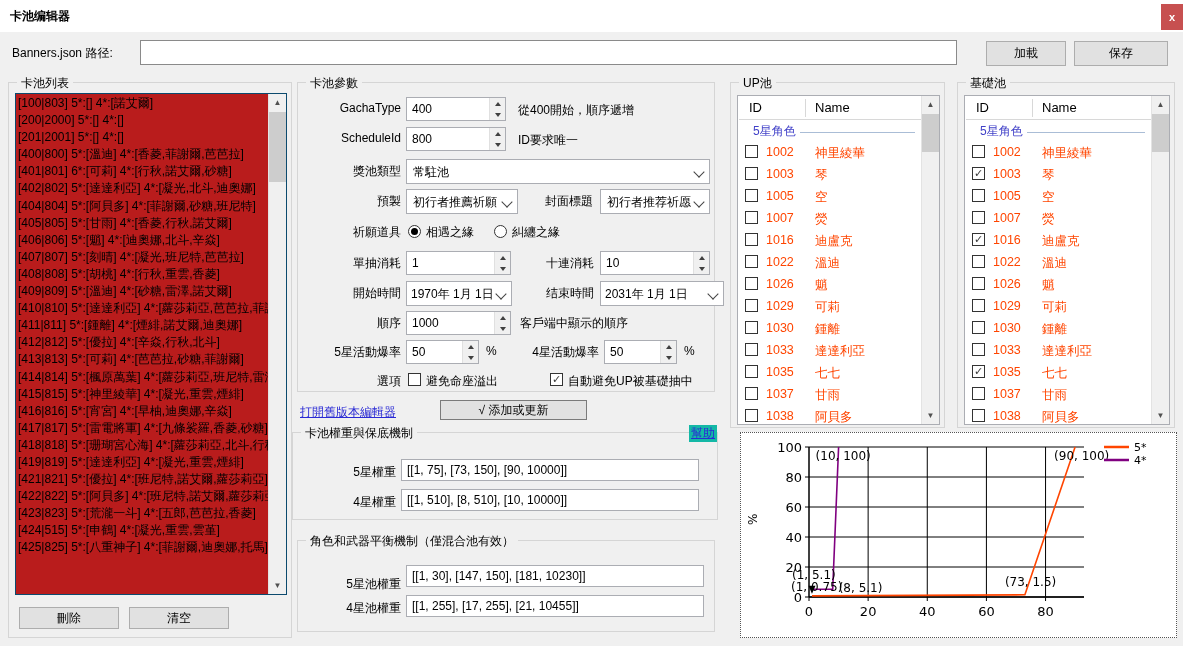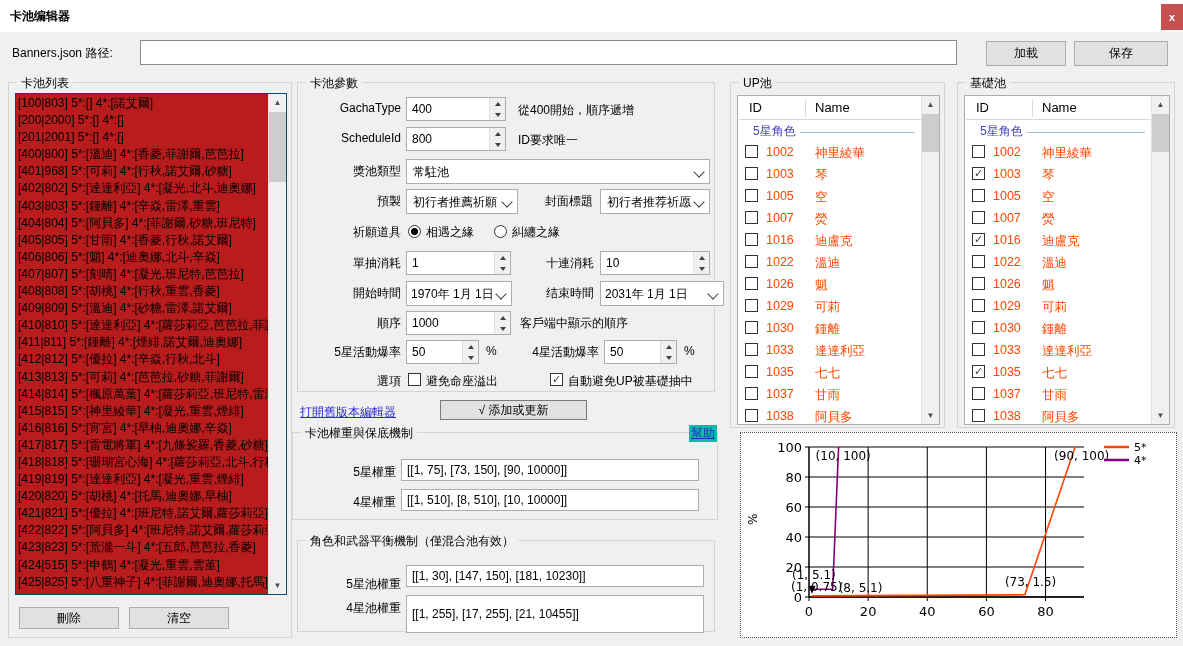--- a/index.html
+++ b/index.html
@@ -77,40 +77,38 @@
   <div class="btn" style="left:1074px;top:41px;width:94px;height:25px;">保存</div>
 
   <div class="groupbox" style="left:8px;top:82px;width:284px;height:556px;">
     <span class="gb-title">卡池列表</span>
     <div class="listbox" id="pool-listbox" style="left:6px;top:10px;width:272px;height:502px;">
       <div class="rows">
           <div class="lrow">[100|803] 5*:[] 4*:[諾艾爾]</div>
           <div class="lrow">[200|2000] 5*:[] 4*:[]</div>
           <div class="lrow">[201|2001] 5*:[] 4*:[]</div>
           <div class="lrow">[400|800] 5*:[溫迪] 4*:[香菱,菲謝爾,芭芭拉]</div>
-          <div class="lrow">[401|968] 5*:[可莉] 4*:[行秋,諾艾爾,砂糖]</div>
+          <div class="lrow">[401|801] 6*:[可莉] 4*:[行秋,諾艾爾,砂糖]</div>
           <div class="lrow">[402|802] 5*:[達達利亞] 4*:[凝光,北斗,迪奧娜]</div>
-          <div class="lrow">[403|803] 5*:[鍾離] 4*:[辛焱,雷澤,重雲]</div>
           <div class="lrow">[404|804] 5*:[阿貝多] 4*:[菲謝爾,砂糖,班尼特]</div>
           <div class="lrow">[405|805] 5*:[甘雨] 4*:[香菱,行秋,諾艾爾]</div>
           <div class="lrow">[406|806] 5*:[魈] 4*:[迪奧娜,北斗,辛焱]</div>
           <div class="lrow">[407|807] 5*:[刻晴] 4*:[凝光,班尼特,芭芭拉]</div>
           <div class="lrow">[408|808] 5*:[胡桃] 4*:[行秋,重雲,香菱]</div>
           <div class="lrow">[409|809] 5*:[溫迪] 4*:[砂糖,雷澤,諾艾爾]</div>
           <div class="lrow">[410|810] 5*:[達達利亞] 4*:[蘿莎莉亞,芭芭拉,菲謝爾]</div>
           <div class="lrow">[411|811] 5*:[鍾離] 4*:[煙緋,諾艾爾,迪奧娜]</div>
           <div class="lrow">[412|812] 5*:[優拉] 4*:[辛焱,行秋,北斗]</div>
           <div class="lrow">[413|813] 5*:[可莉] 4*:[芭芭拉,砂糖,菲謝爾]</div>
           <div class="lrow">[414|814] 5*:[楓原萬葉] 4*:[蘿莎莉亞,班尼特,雷澤]</div>
           <div class="lrow">[415|815] 5*:[神里綾華] 4*:[凝光,重雲,煙緋]</div>
           <div class="lrow">[416|816] 5*:[宵宮] 4*:[早柚,迪奧娜,辛焱]</div>
           <div class="lrow">[417|817] 5*:[雷電將軍] 4*:[九條裟羅,香菱,砂糖]</div>
           <div class="lrow">[418|818] 5*:[珊瑚宮心海] 4*:[蘿莎莉亞,北斗,行秋]</div>
           <div class="lrow">[419|819] 5*:[達達利亞] 4*:[凝光,重雲,煙緋]</div>
-          <div class="lrow">[420|820] 5*:[胡桃] 4*:[托馬,迪奧娜,早柚]</div>
           <div class="lrow">[421|821] 5*:[優拉] 4*:[班尼特,諾艾爾,蘿莎莉亞]</div>
           <div class="lrow">[422|822] 5*:[阿貝多] 4*:[班尼特,諾艾爾,蘿莎莉亞]</div>
           <div class="lrow">[423|823] 5*:[荒瀧一斗] 4*:[五郎,芭芭拉,香菱]</div>
           <div class="lrow">[424|515] 5*:[申鶴] 4*:[凝光,重雲,雲堇]</div>
           <div class="lrow">[425|825] 5*:[八重神子] 4*:[菲謝爾,迪奧娜,托馬]</div>
         </div>
       <div class="vscroll">
         <div class="sb-btn" style="top:0;">▲</div>
         <div class="sb-thumb" style="top:18px;height:70px;"></div>
         <div class="sb-btn sb-down">▼</div>
@@ -263,21 +261,21 @@
     <input class="txtinput" style="left: 108px; top: 26px; width: 298px; height: 22px; border-color: rgb(171, 173, 179);" value="[[1, 75], [73, 150], [90, 10000]]">
     <span class="param-label" style="left:0;top:61px;width:103px;">4星權重</span>
     <input class="txtinput" style="left: 108px; top: 56px; width: 298px; height: 22px; border-color: rgb(171, 173, 179);" value="[[1, 510], [8, 510], [10, 10000]]">
   </div>
 
   <div class="groupbox" style="left:297px;top:540px;width:418px;height:92px;">
     <span class="gb-title">角色和武器平衡機制（僅混合池有效）</span>
     <span class="param-label" style="left:0;top:35px;width:103px;">5星池權重</span>
     <input class="txtinput" style="left: 108px; top: 24px; width: 298px; height: 22px; border-color: rgb(171, 173, 179);" value="[[1, 30], [147, 150], [181, 10230]]">
     <span class="param-label" style="left:0;top:59px;width:103px;">4星池權重</span>
-    <input class="txtinput" style="left: 108px; top: 54px; width: 298px; height: 38px; border-color: rgb(171, 173, 179);" value="[[1, 255], [17, 255], [21, 10455]]">
+    <input class="txtinput" style="left: 108px; top: 54px; width: 298px; height: 22px; border-color: rgb(171, 173, 179);" value="[[1, 255], [17, 255], [21, 10455]]">
   </div>
 
   <div class="groupbox" style="left:730px;top:82px;width:215px;height:346px;">
     <span class="gb-title">UP池</span>
     <div class="pool-list" style="left:6px;top:12px;width:203px;height:330px;">
       <div class="phead">
         <span class="pcol-id">ID</span>
         <span class="sep"></span>
         <span class="pcol-name">Name</span>
       </div>

